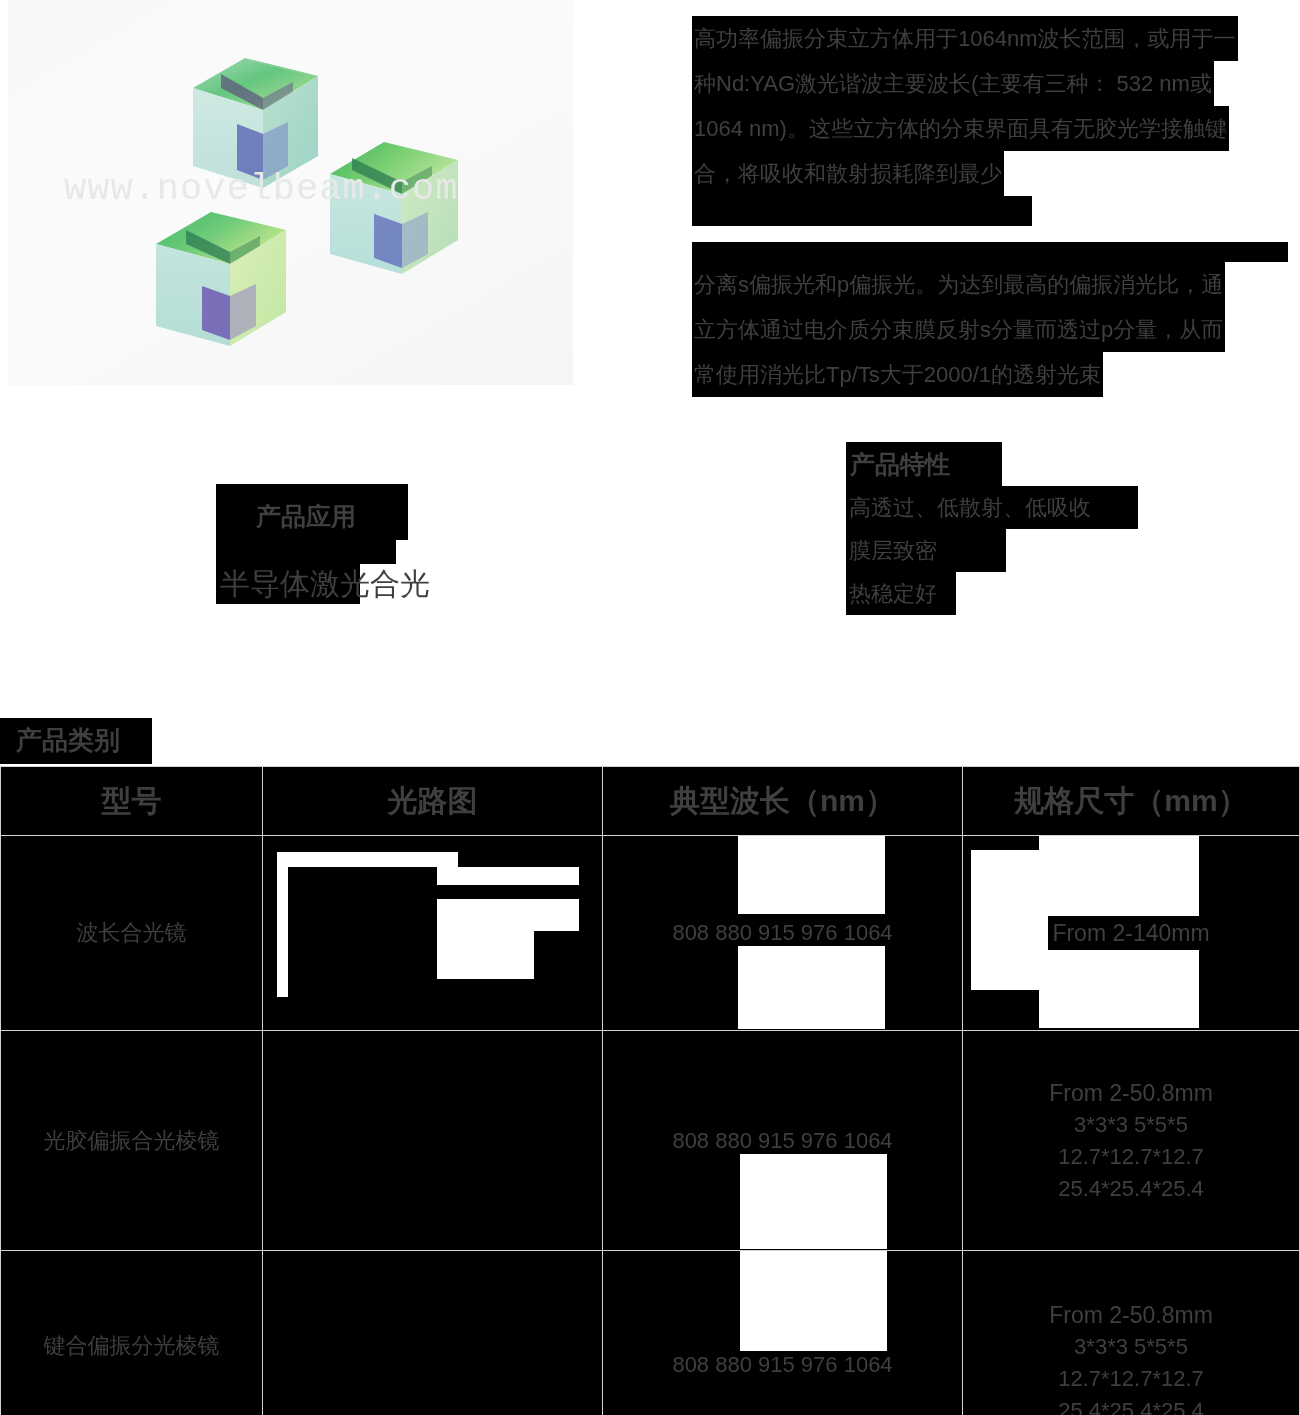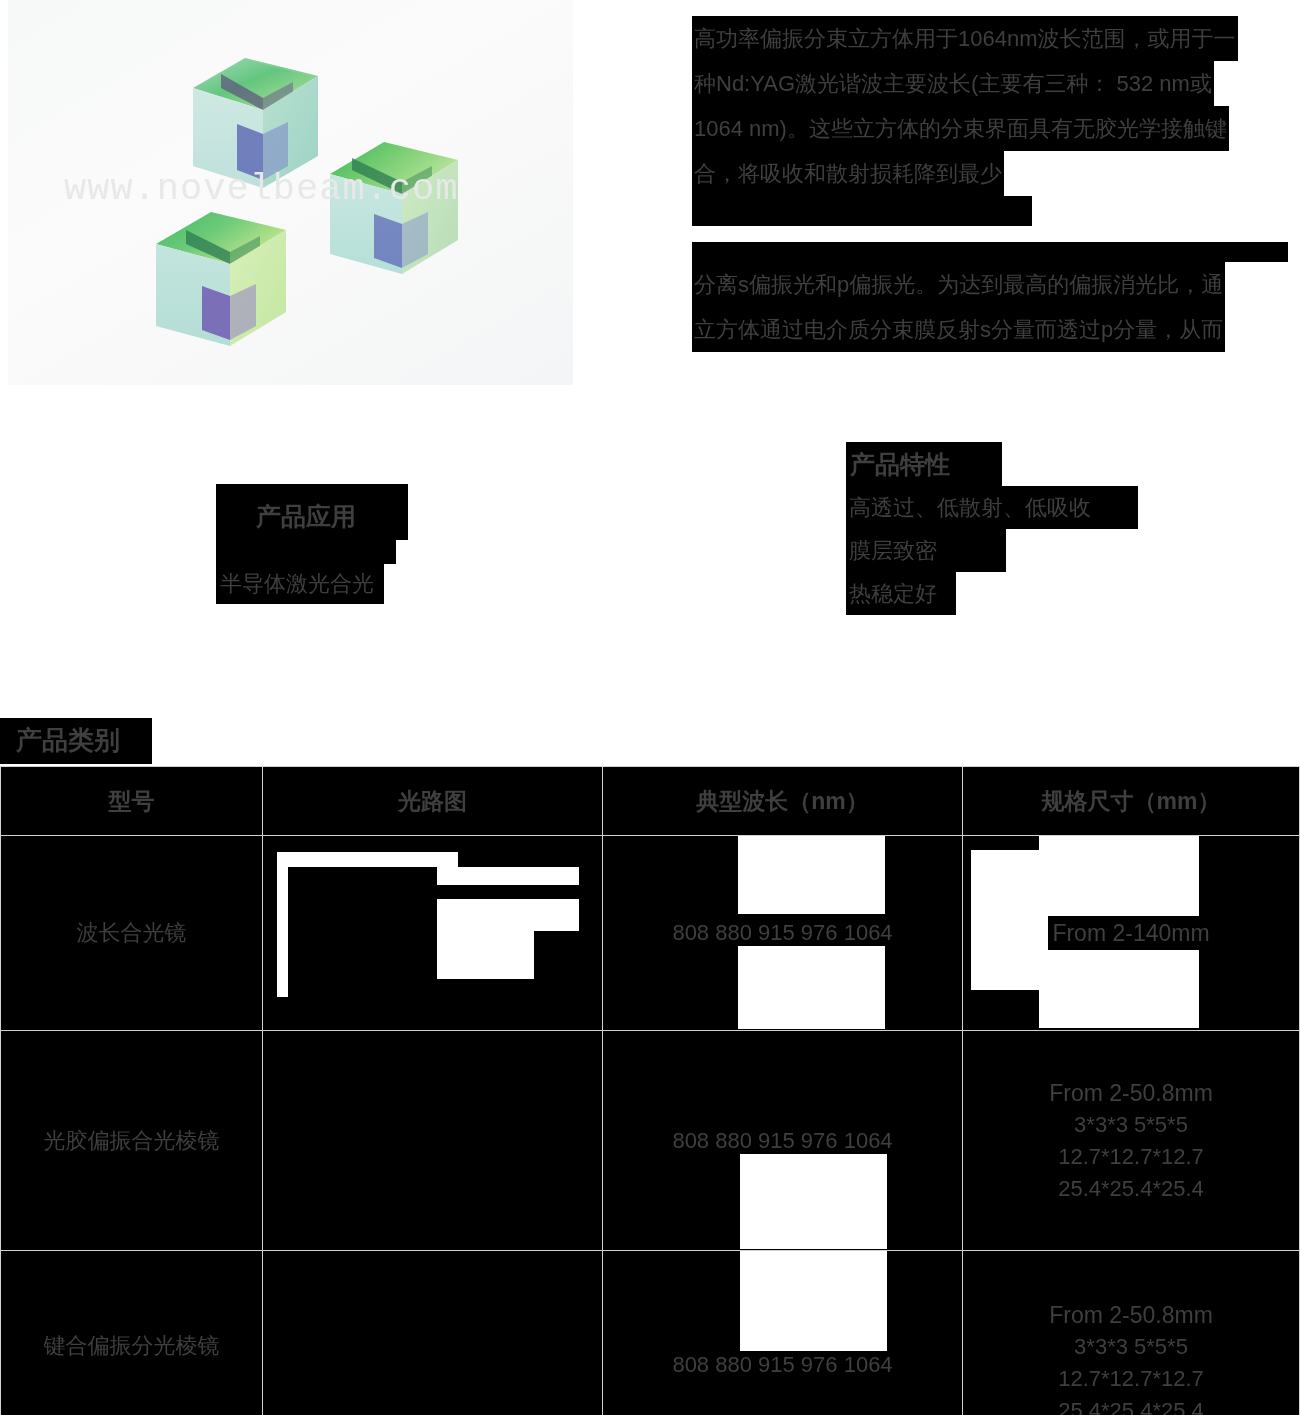--- a/index.html
+++ b/index.html
@@ -39,22 +39,22 @@
   #intro .spacer2{display:block;height:20px;width:596px;background:#000;}
 
   
   #app-block{position:absolute;left:216px;top:484px;}
   #app-block .hd{
     display:block;width:192px;height:56px;line-height:56px;
     font-size:25px;font-weight:bold;text-align:left;padding:4px 0 0 40px;
     box-sizing:border-box;
   }
   #app-block .ln{
-    display:block;font-size:22px;line-height:40px;height:40px;
-    width:168px;padding:0 4px;box-sizing:border-box;white-space:nowrap;
+    display:block;font-size:30px;line-height:40px;height:40px;
+    width:144px;padding:0 4px;box-sizing:border-box;white-space:nowrap;
   }
 
   #feat-block{position:absolute;left:846px;top:442px;}
   #feat-block .hd{
     display:block;width:156px;height:44px;line-height:40px;
     font-size:25px;font-weight:bold;padding:2px 0 0 4px;box-sizing:border-box;
   }
   #feat-block .ln{
     display:block;font-size:22px;line-height:43px;height:43px;
     padding:0 3px;box-sizing:border-box;white-space:nowrap;width:max-content;
@@ -81,21 +81,21 @@
   }
   #cat-table col.c1{width:262px;}
   #cat-table col.c2{width:340px;}
   #cat-table col.c3{width:360px;}
   #cat-table col.c4{width:337px;}
   #cat-table th,#cat-table td{
     border:1px solid #d2d2d2;
     background:#000;color:#3f3f3f;text-align:center;vertical-align:middle;
     padding:0;
   }
-  #cat-table th{height:68px;font-size:23px;font-weight:bold;}
+  #cat-table th{height:68px;font-size:30px;font-weight:bold;}
   #cat-table td{font-size:22px;font-weight:normal;}
   .row1 td{height:194px;}
   .row2 td{height:219px;}
   .row3 td{height:190px;}
 
   .wl{position:relative;z-index:2;}
   .sizes{position:relative;z-index:2;line-height:32px;}
   .sizes span{display:block;}
   .sizes .s0{font-size:23px;}
 
@@ -198,20 +198,21 @@
     <span class="blk line">高功率偏振分束立方体用于1064nm波长范围，或用于一</span>
     <span class="blk line">种Nd:YAG激光谐波主要波长(主要有三种： 532 nm或</span>
     <span class="blk line">1064 nm)。这些立方体的分束界面具有无胶光学接触键</span>
     <span class="blk line">合，将吸收和散射损耗降到最少</span>
     <span class="spacer"></span>
   </div>
   <div class="para" style="margin-top:12px;">
     <span class="spacer2"></span>
     <span class="blk line">分离s偏振光和p偏振光。为达到最高的偏振消光比，通</span>
     <span class="blk line">立方体通过电介质分束膜反射s分量而透过p分量，从而</span>
+    <span class="blk line">常使用消光比Tp/Ts大于2000/1的透射光束</span>
   </div>
 </div>
 
 <div id="app-block">
   <span class="blk hd">产品应用</span>
   <span class="blk" style="display:block;width:180px;height:24px;"></span>
   <span class="blk ln">半导体激光合光</span>
 </div>
 
 <div id="feat-block">

